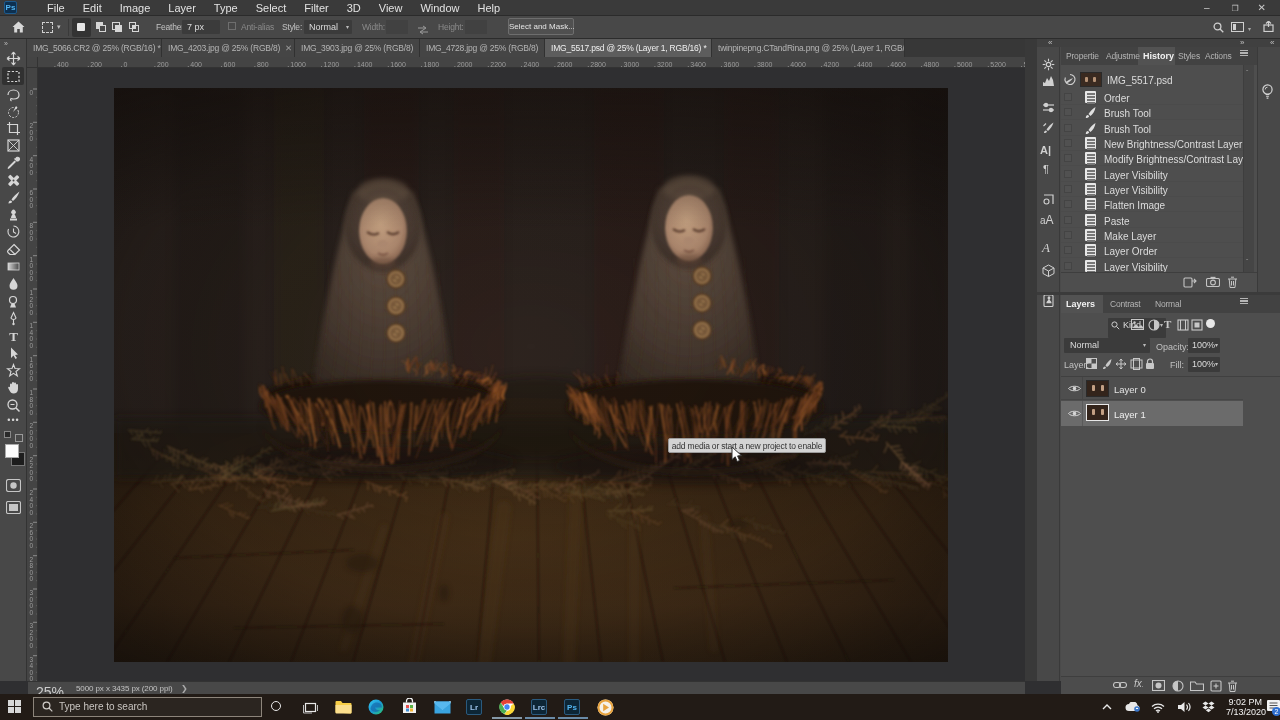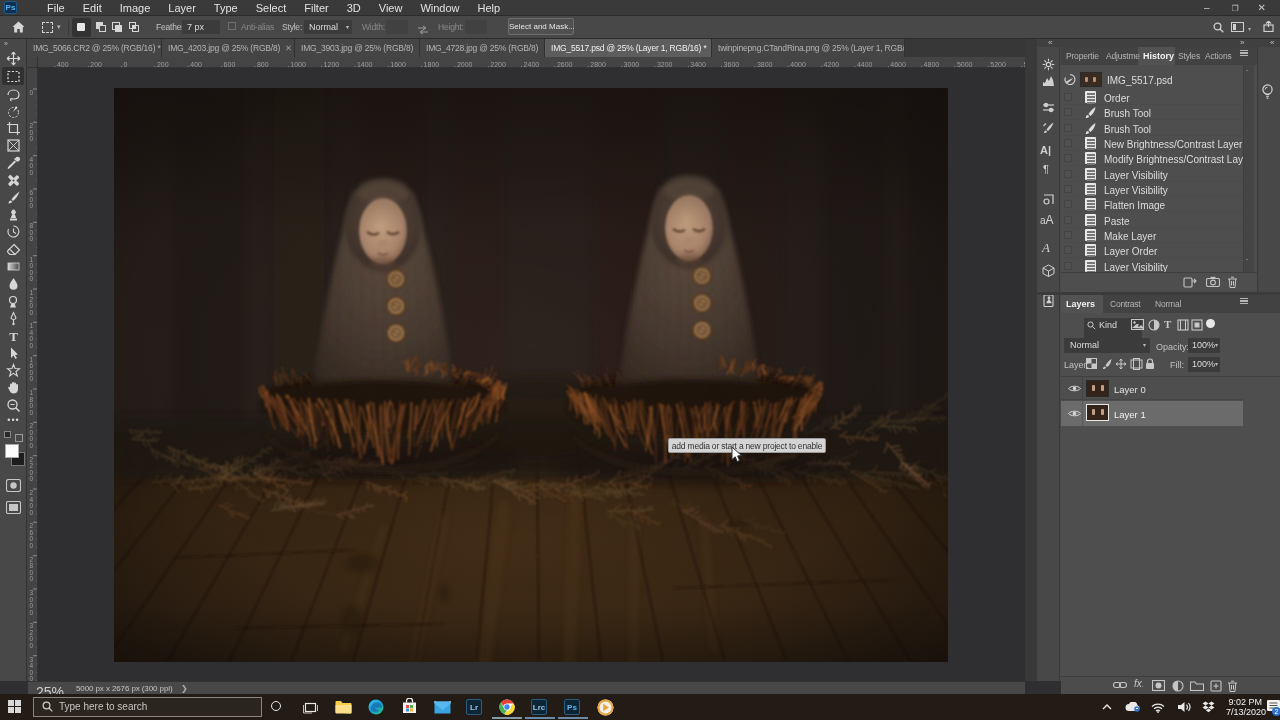--- a/index.html
+++ b/index.html
@@ -2701,21 +2701,21 @@
 <div class="abs" style="left:1037px;top:292px;width:243px;height:3px;background:#3b3b3b"></div>
 <div class="abs" style="left:1061px;top:295px;width:219px;height:386px;background:#4e4e4e"></div>
 <div class="abs" style="left:1061px;top:295px;width:219px;height:18px;background:#424242"></div>
 <div class="abs" style="left:1061px;top:295px;width:42px;height:18px;background:#525252"></div>
 <div class="abs" style="left:1066px;top:299px;font-size:9px;font-weight:bold;color:#f2f2f2">Layers</div>
 <div class="abs txt9b" style="left:1110px;top:299px;color:#b4b4b4">Contrast</div>
 <div class="abs txt9b" style="left:1155px;top:299px;color:#b4b4b4">Normal</div>
 <div class="abs" style="left:1240px;top:298px;width:8px;height:6px;border-top:1.5px solid #b5b5b5;border-bottom:1.5px solid #b5b5b5">
     <div style="margin-top:1.2px;height:1.5px;background:#b5b5b5"></div>
   </div>
-<div class="abs well" style="left:1084px;top:318px;width:58px;height:20px"><svg width="9" height="9" viewBox="0 0 9 9" style="position:absolute;left:3px;top:2.5px">
+<div class="abs well" style="left:1108px;top:318px;width:58px;height:20px"><svg width="9" height="9" viewBox="0 0 9 9" style="position:absolute;left:3px;top:2.5px">
       <circle cx="3.5" cy="3.5" r="2.6" fill="none" stroke="#ccc" stroke-width="1"></circle>
       <line x1="5.5" y1="5.5" x2="8.2" y2="8.2" stroke="#ccc" stroke-width="1"></line>
     </svg><span style="padding-left:15px">Kind</span><span style="position:absolute;right:3px;top:0;font-size:6px;color:#bbb">▾</span></div>
 <svg width="13" height="11" viewBox="0 0 13 11" style="position:absolute;left:1131px;top:319px">
     <rect x="0.5" y="0.5" width="12" height="10" fill="none" stroke="#c8c8c8" stroke-width="1"></rect>
     <circle cx="3.5" cy="3.5" r="1.2" fill="#c8c8c8"></circle>
     <path d="M1 9 L5 5.5 L8 8 L10 6 L12 8 L12 9.5 Z" fill="#c8c8c8"></path>
   </svg>
 <svg width="12" height="12" viewBox="0 0 12 12" style="position:absolute;left:1148px;top:319px">
     <circle cx="6" cy="6" r="5" fill="none" stroke="#c8c8c8" stroke-width="1.1"></circle>
@@ -2806,21 +2806,21 @@
     <path d="M1 3 h9 M2.2 3 L3 11.5 h5 L8.8 3 M4 1.2 h3 M4.5 5 v4.5 M6.5 5 v4.5" stroke="#c6c6c6" stroke-width="1" fill="none"></path>
   </svg>
 <div class="abs" style="left:1257px;top:47px;width:23px;height:245px;background:#484848;border-left:1px solid #3a3a3a"></div>
 <svg width="13" height="17" viewBox="0 0 13 17" style="position:absolute;left:1261px;top:84px">
     <circle cx="6.5" cy="5.5" r="4.6" fill="none" stroke="#d4d4d4" stroke-width="1.2"></circle>
     <path d="M4.8 10.5 h3.4 M5.1 12.3 h2.8 M5.6 14.1 h1.8" stroke="#d4d4d4" stroke-width="1.1"></path>
     <path d="M6.5 3.2 a2.3 2.3 0 0 0 -2.3 2.3" fill="none" stroke="#d4d4d4" stroke-width="0.9"></path>
   </svg>
 <div class="abs" style="left:28px;top:681px;width:997px;height:14px;background:#484848;border-top:1px solid #333"></div>
 <div class="abs" style="left:36px;top:684px;font-size:14px;color:#ccc">25%</div>
-<div class="abs" style="left:76px;top:684px;font-size:8px;color:#c2c2c2;letter-spacing:-0.1px">5000 px x 2676 px (300 ppi)</div>
+<div class="abs" style="left:76px;top:684px;font-size:8px;color:#c2c2c2;letter-spacing:-0.1px">5000 px x 3435 px (200 ppi)</div>
 <div class="abs" style="left:181px;top:684px;font-size:8px;color:#aaa">❯</div>
 <div class="abs" style="left:0;top:694px;width:1280px;height:26px;background:#221b16"></div>
 <svg width="13" height="13" viewBox="0 0 13 13" style="position:absolute;left:8px;top:700px">
     <rect x="0" y="0" width="6" height="6" fill="#d8d8d8"></rect>
     <rect x="7" y="0" width="6" height="6" fill="#d8d8d8"></rect>
     <rect x="0" y="7" width="6" height="6" fill="#d8d8d8"></rect>
     <rect x="7" y="7" width="6" height="6" fill="#d8d8d8"></rect>
   </svg>
 <div class="abs" style="left:33px;top:697px;width:229px;height:20px;background:#2b2520;border:1px solid #8d857b"></div>
 <svg width="11" height="11" viewBox="0 0 11 11" style="position:absolute;left:42px;top:701px">

